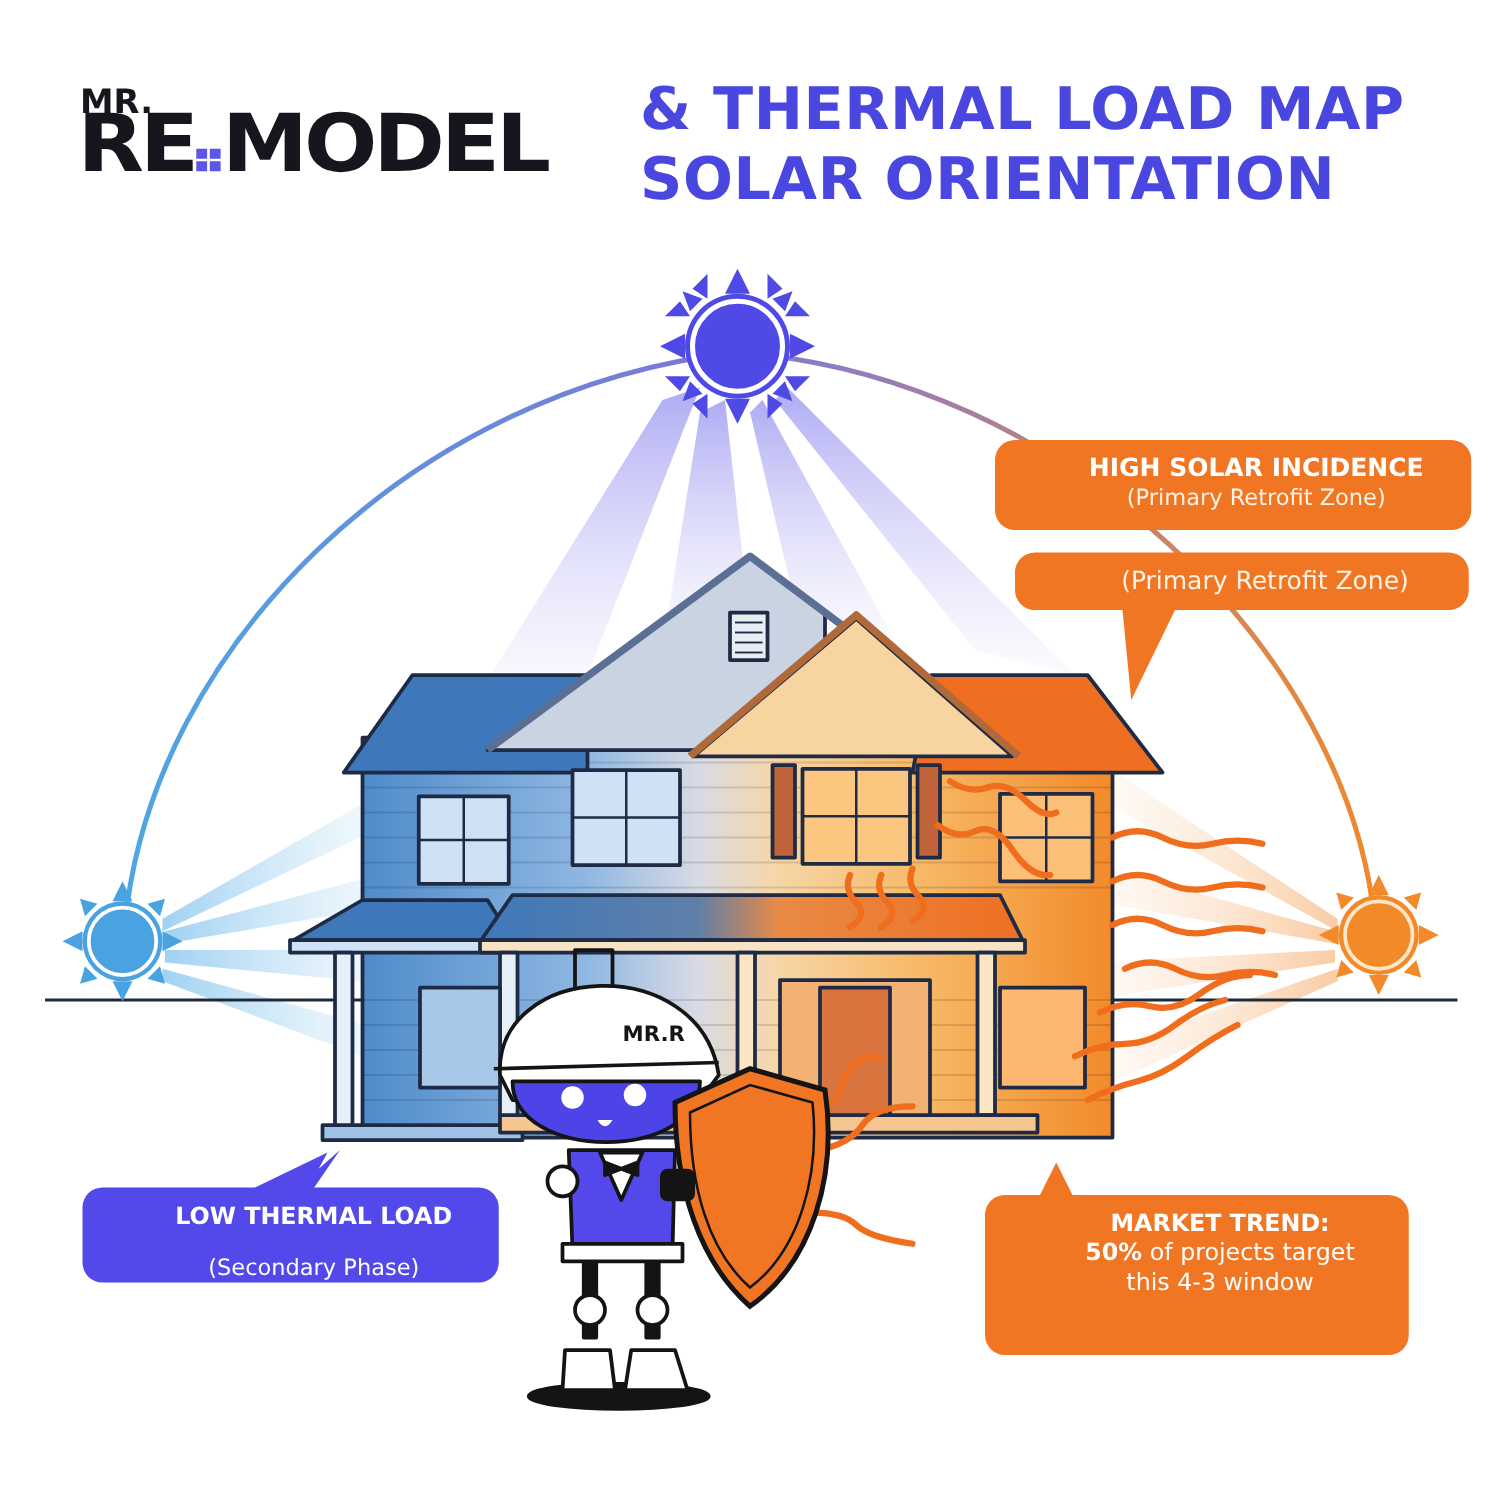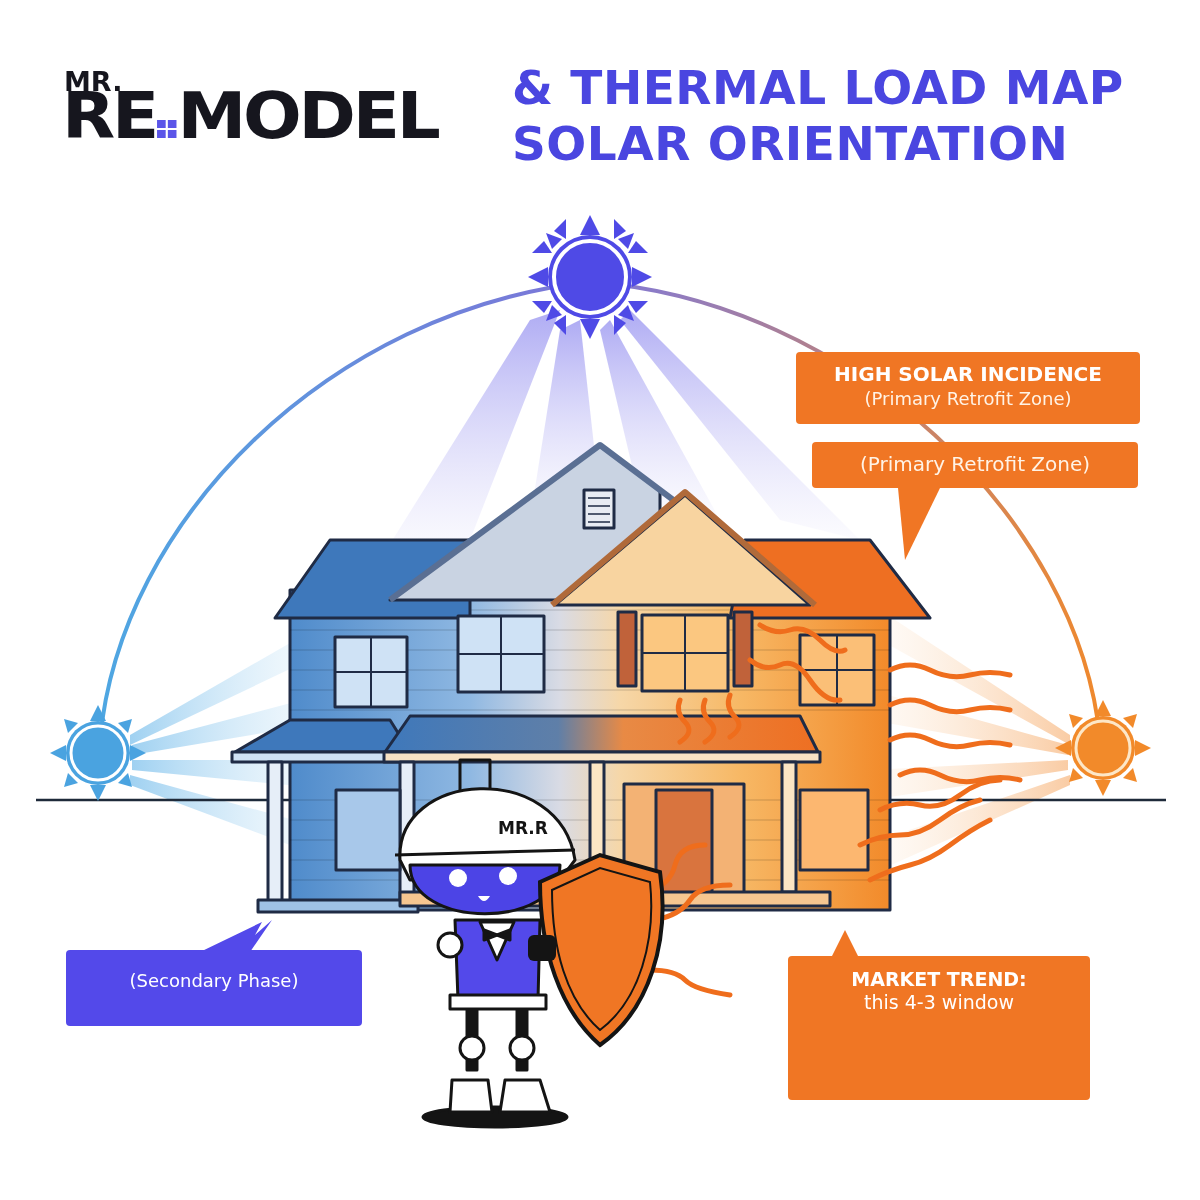--- a/index.html
+++ b/index.html
@@ -3,32 +3,32 @@
 <meta charset="utf-8">
 <style>
   html,body{margin:0;padding:0;background:#ffffff;}
   body{width:1200px;height:1200px;position:relative;overflow:hidden;font-family:"DejaVu Sans","Liberation Sans",sans-serif;}
   .abs{position:absolute;}
   .logo-mr{left:64px;top:66px;font-family:"DejaVu Sans",sans-serif;font-weight:900;font-size:27px;color:#16161e;letter-spacing:0px;}
   .logo-main{left:62px;top:84px;font-family:"DejaVu Sans",sans-serif;font-weight:900;font-size:64px;color:#16161e;letter-spacing:-3px;line-height:64px;transform:scaleX(1.08);transform-origin:left top;}
   .logo-win{display:inline-block;width:18px;height:18px;vertical-align:baseline;margin:0 1px 0 1px;position:relative;top:0px;}
   .logo-win i{position:absolute;width:8px;height:8px;background:#5b55e8;}
   .title{left:512px;top:60px;color:#4a46e0;font-family:"DejaVu Sans",sans-serif;font-weight:700;font-size:47px;line-height:56px;letter-spacing:0.5px;}
-  .callout{border-radius:4px;color:#fff;text-align:center;font-family:"DejaVu Sans",sans-serif;}
+  .callout{border-radius:16px;color:#fff;text-align:center;font-family:"DejaVu Sans",sans-serif;padding-left:37px;}
   .orange{background:#f07624;}
   .blue{background:#5349ea;}
   .c-high{left:796px;top:352px;width:344px;height:72px;}
   .c-high .l1{font-weight:700;font-size:20px;margin-top:10px;}
   .c-high .l2{font-size:18px;margin-top:2px;color:#fff3e6;}
   .c-prim{left:812px;top:442px;width:326px;height:46px;}
   .c-prim .l1{font-size:20px;margin-top:10px;color:#fff3e6;}
   .c-low{left:66px;top:950px;width:296px;height:76px;}
   .c-low .l1{font-weight:700;font-size:19px;margin-top:12px;}
   .c-low .l2{font-size:18px;margin-top:20px;}
-  .c-mkt{left:788px;top:956px;width:302px;height:144px;}
+  .c-mkt{left:788px;top:956px;width:302px;height:128px;}
   .c-mkt .l1{font-weight:700;font-size:19px;margin-top:12px;}
   .c-mkt .l2,.c-mkt .l3,.c-mkt .l4{font-size:19px;line-height:24px;}
   .c-mkt b{font-weight:700;}
 </style>
 </head>
 <body>
 
 <svg class="abs" style="left:0;top:0" width="1200" height="1200" viewBox="0 0 1200 1200">
   <defs>
     <linearGradient id="arcGrad" x1="0" y1="0" x2="1" y2="0">
@@ -288,21 +288,23 @@
 <div class="abs callout orange c-high">
   <div class="l1">HIGH SOLAR INCIDENCE</div>
   <div class="l2">(Primary Retrofit Zone)</div>
 </div>
 
 <div class="abs callout orange c-prim">
   <div class="l1">(Primary Retrofit Zone)</div>
 </div>
 
 <div class="abs callout blue c-low">
+  <div class="l1">LOW THERMAL LOAD</div>
   <div class="l2">(Secondary Phase)</div>
 </div>
 
 <div class="abs callout orange c-mkt">
   <div class="l1">MARKET TREND:</div>
+  <div class="l2"><b>50%</b><span> of projects target</span></div>
   <div class="l3">this 4-3 window</div>
 </div>
 
 <div class="abs" style="left:452px;top:818px;font-weight:900;font-size:17px;color:#141414;font-family:'DejaVu Sans',sans-serif;margin-left:46px;">MR.R</div>
 
 </body></html>

